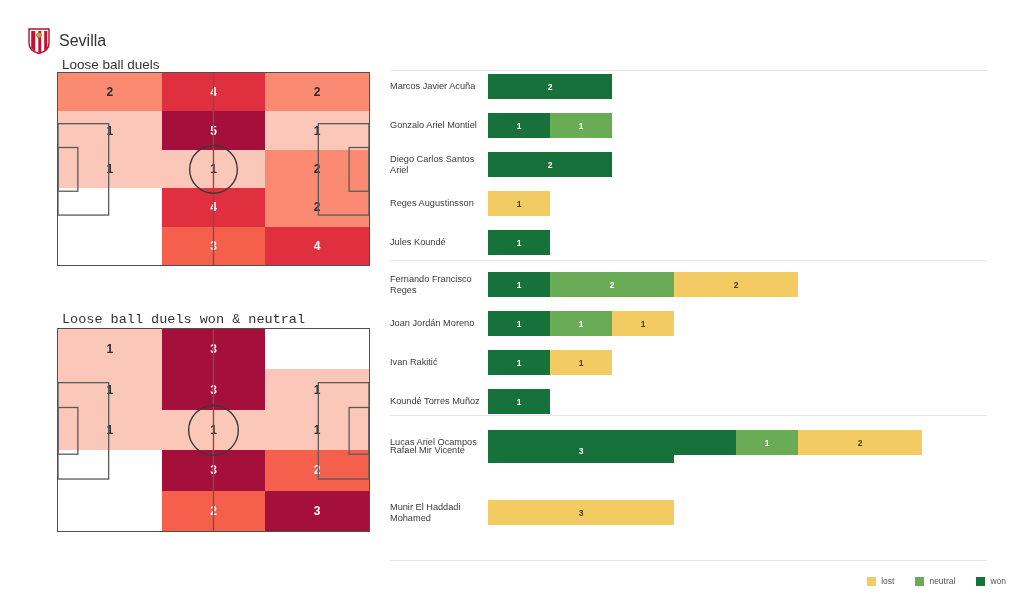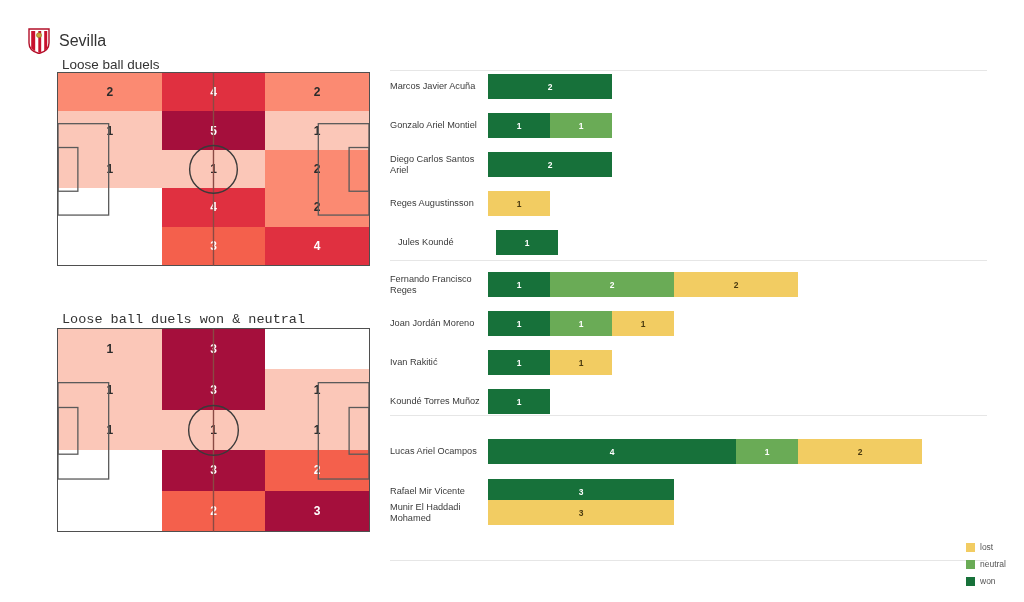--- a/index.html
+++ b/index.html
@@ -25,21 +25,21 @@
   .sep{position:absolute;left:0;width:597px;height:1px;background:#e6e6e6;}
   .brow{position:absolute;left:0;display:flex;align-items:center;height:34px;}
   .bname{width:90px;font-size:9.2px;line-height:11.5px;color:#3a3a3a;text-align:left;padding-right:8px;}
   .bstack{position:absolute;left:98px;height:100%;display:flex;}
   .seg{display:flex;align-items:center;justify-content:center;height:100%;font-size:8.5px;font-weight:700;}
   .seg.won{background:#17713a;color:#ffffff;}
   .seg.neutral{background:#6aab56;color:#ffffff;}
   .seg.lost{background:#f2cc62;color:#4a3a10;}
 
   
-  #legend{position:absolute;right:18px;bottom:16px;display:flex;flex-direction:column;gap:7px;}
+  #legend{position:absolute;right:18px;bottom:16px;display:flex;flex-direction:row;gap:21px;}
   .lg{display:flex;align-items:center;gap:5px;}
   .sw{width:9px;height:9px;flex:none;}
   .lglabel{font-size:8.5px;color:#555;}
 </style>
 </head>
 <body>
 
 <div id="header">
   <svg id="crest" viewBox="0 0 22 26">
     <path d="M1 1 H21 V15 Q21 23 11 25.5 Q1 23 1 15 Z" fill="#ffffff" stroke="#b3102a" stroke-width="1.4"></path>
@@ -182,21 +182,21 @@
       <div class="bstack" style="height: 25px; top: 4px;">
         <div class="seg won" style="width: 124px;">2</div>
       </div>
     </div>
     <div class="brow" style="top: 127px; width: 600px;">
       <div class="bname">Reges Augustinsson</div>
       <div class="bstack" style="height: 25px; top: 4px;">
         <div class="seg lost" style="width: 62px;">1</div>
       </div>
     </div>
-    <div class="brow" style="top: 166px; width: 600px; margin-left: 8px;">
+    <div class="brow" style="top: 166px; width: 600px;">
       <div class="bname">Jules Koundé</div>
       <div class="bstack" style="height: 25px; top: 4px;">
         <div class="seg won" style="width: 62px;">1</div>
       </div>
     </div>
     <div class="brow" style="top: 208px; width: 600px;">
       <div class="bname">Fernando Francisco Reges</div>
       <div class="bstack" style="height: 25px; top: 4px;">
         <div class="seg won" style="width: 62px;">1</div>
         <div class="seg neutral" style="width: 124px;">2</div>
@@ -217,29 +217,29 @@
         <div class="seg won" style="width: 62px;">1</div>
         <div class="seg lost" style="width: 62px;">1</div>
       </div>
     </div>
     <div class="brow" style="top: 325px; width: 600px;">
       <div class="bname">Koundé Torres Muñoz</div>
       <div class="bstack" style="height: 25px; top: 4px;">
         <div class="seg won" style="width: 62px;">1</div>
       </div>
     </div>
-    <div class="brow" style="top: 375px; width: 600px;">
+    <div class="brow" style="top: 366px; width: 600px;">
       <div class="bname">Lucas Ariel Ocampos</div>
       <div class="bstack" style="height: 25px; top: 4px;">
         <div class="seg won" style="width: 248px;">4</div>
         <div class="seg neutral" style="width: 62px;">1</div>
         <div class="seg lost" style="width: 124px;">2</div>
       </div>
     </div>
-    <div class="brow" style="top: 415px; width: 600px;">
+    <div class="brow" style="top: 374px; width: 600px;">
       <div class="bname">Rafael Mir Vicente</div>
       <div class="bstack" style="height: 25px; top: 4px;">
         <div class="seg won" style="width: 186px;">3</div>
       </div>
     </div>
     <div class="brow" style="top: 436px; width: 600px;">
       <div class="bname">Munir El Haddadi Mohamed</div>
       <div class="bstack" style="height: 25px; top: 4px;">
         <div class="seg lost" style="width: 186px;">3</div>
       </div>

